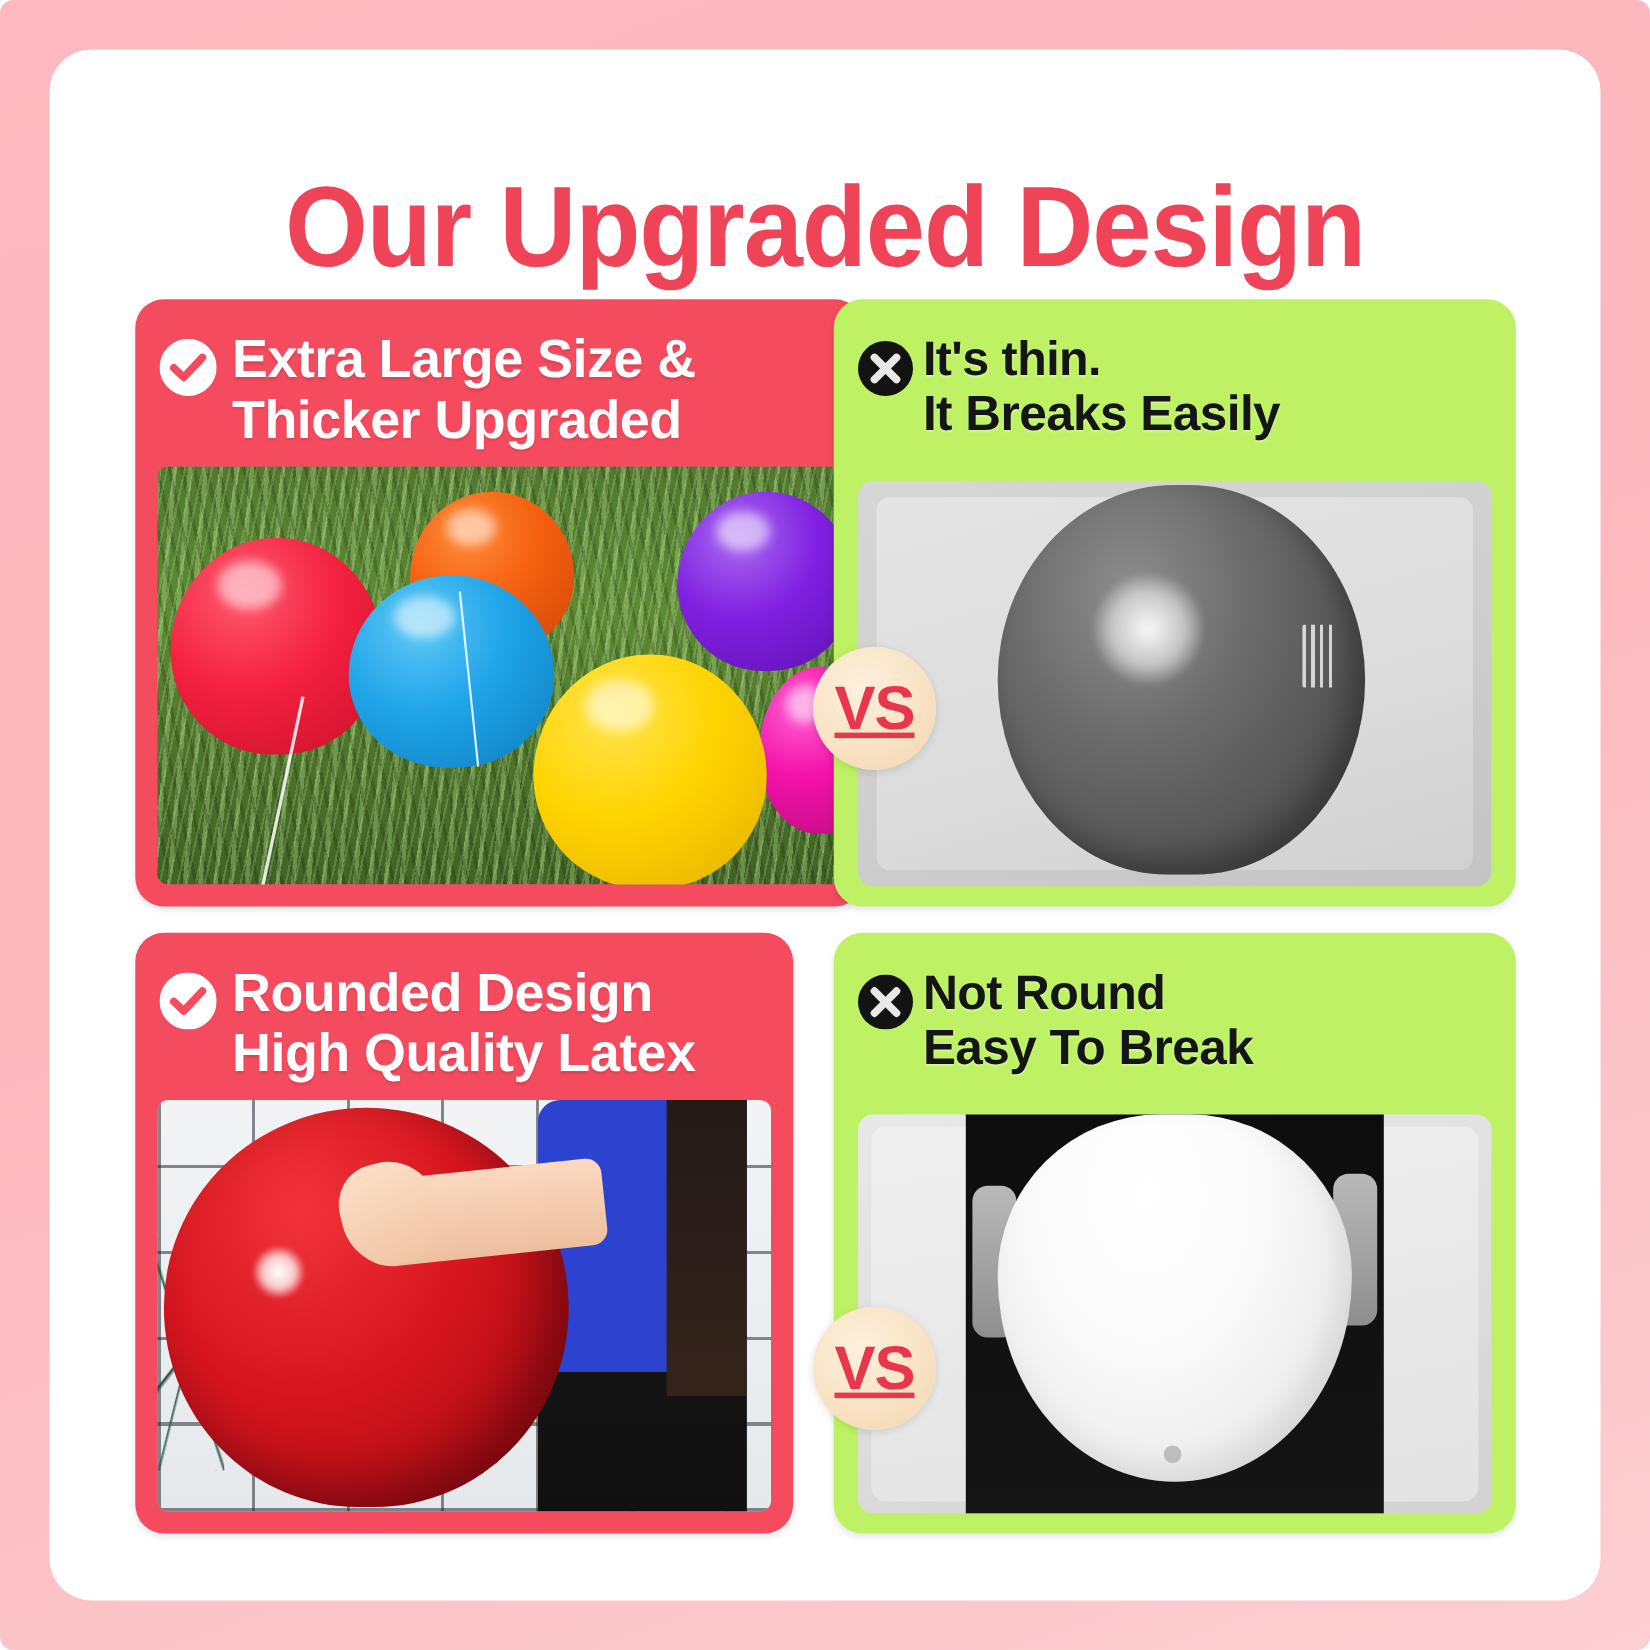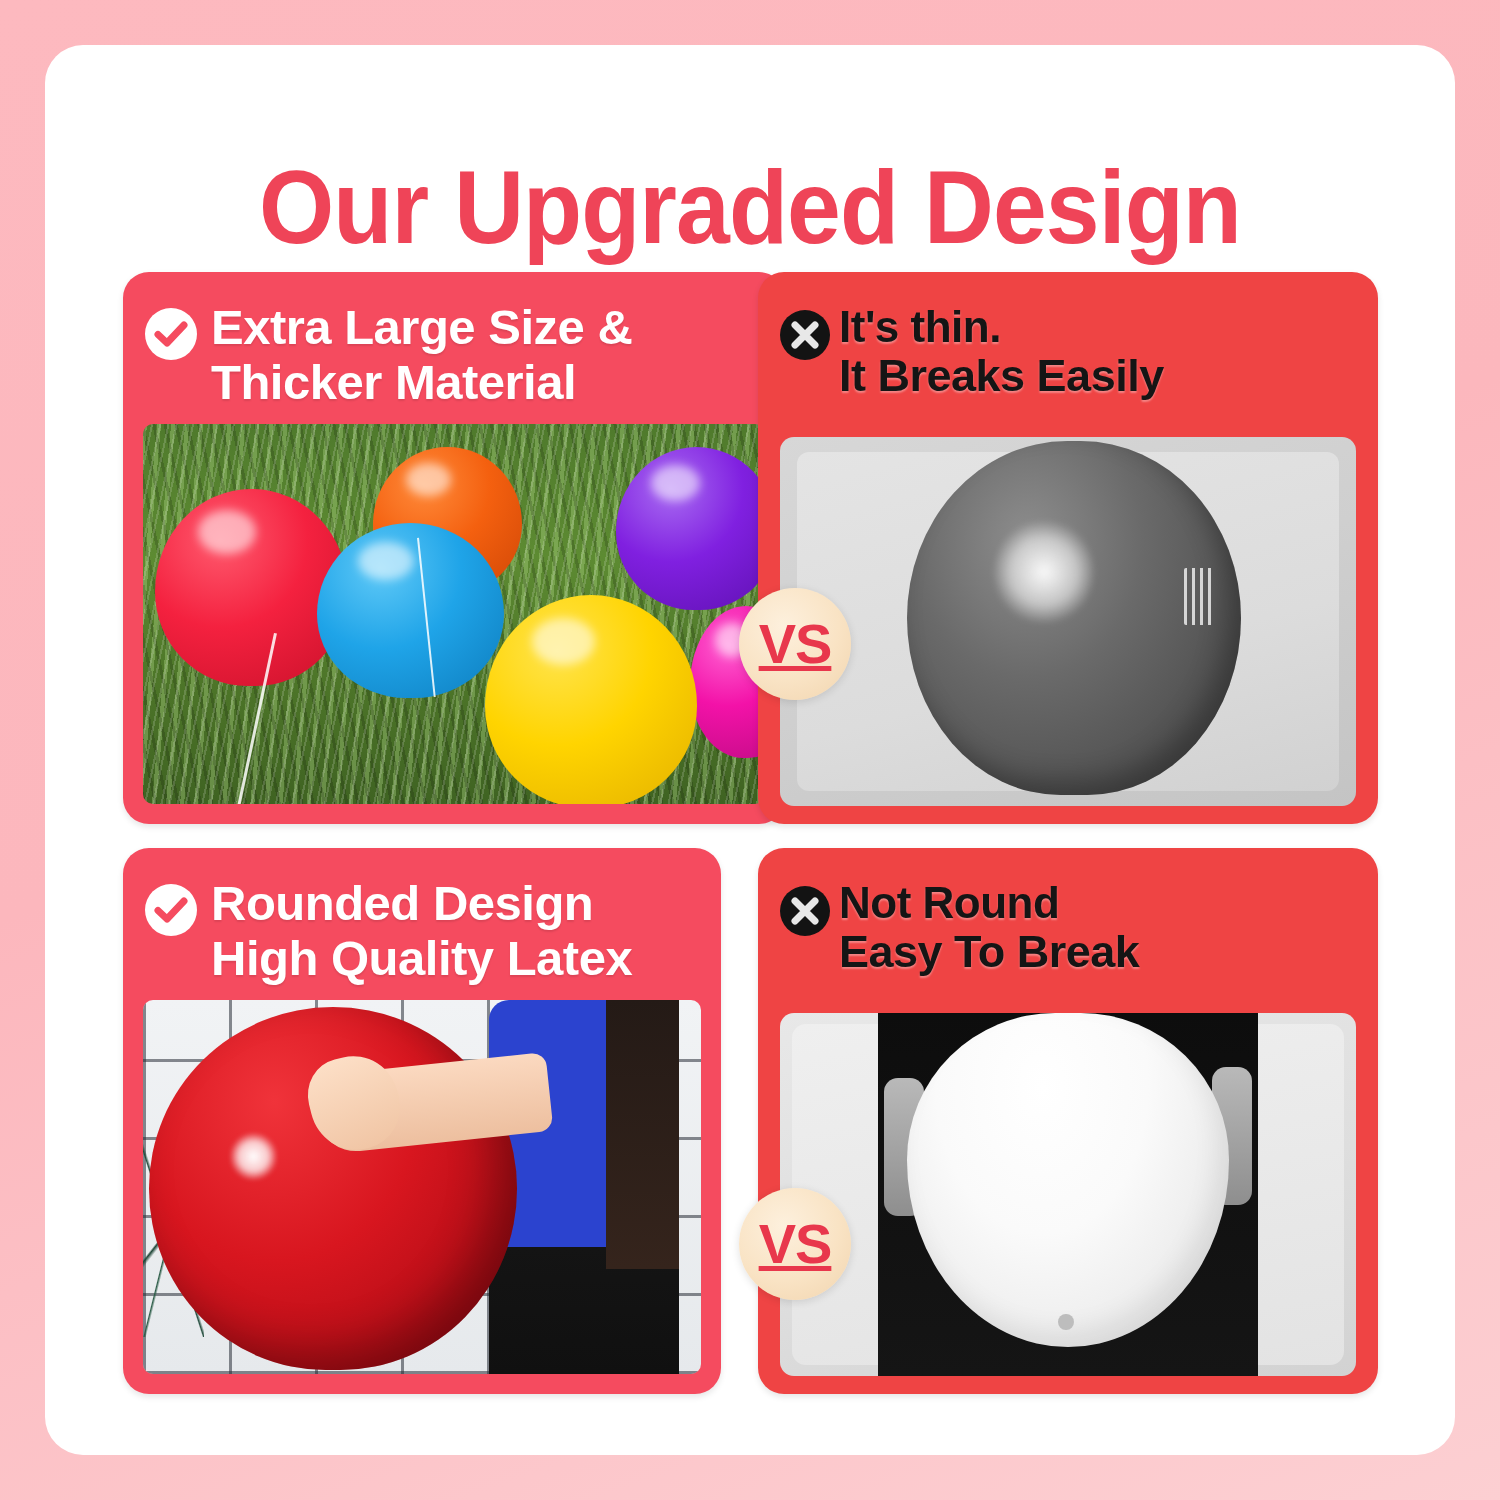--- a/index.html
+++ b/index.html
@@ -14,20 +14,21 @@
     overflow: hidden;
   }
 
   
   .frame {
     position: absolute;
     left: 0; top: 0;
     width: 1500px; height: 1500px;
     background: linear-gradient(160deg, #fdb9bf 0%, #fcb7bd 45%, #fccfd2 100%);
     box-sizing: border-box;
+    border-radius: 12px;
   }
   .card {
     position: absolute;
     left: 45px; top: 45px;
     width: 1410px; height: 1410px;
     background: #ffffff;
     border-radius: 38px;
     box-sizing: border-box;
     overflow: hidden;
   }
@@ -61,21 +62,21 @@
     position: absolute;
     border-radius: 26px;
     box-sizing: border-box;
     overflow: hidden;
   }
   .panel.good {
     background: #f54b5f;
     box-shadow: 0 3px 6px rgba(0,0,0,0.10);
   }
   .panel.bad {
-    background: #ef4444;
+    background: #bef264;
     box-shadow: 0 3px 6px rgba(0,0,0,0.10);
   }
 
   .p-tl { left: 78px;  top: 227px; width: 662px; height: 552px; }
   .p-tr { left: 713px; top: 227px; width: 620px; height: 552px; }
   .p-bl { left: 78px;  top: 803px; width: 598px; height: 546px; }
   .p-br { left: 713px; top: 803px; width: 620px; height: 546px; }
 
   
   .phead {
@@ -356,21 +357,21 @@
       <div class="panel good p-tl">
         <div class="phead">
           <span class="icon-wrap">
             <svg class="check-icon" viewBox="0 0 52 52" aria-hidden="true">
               <circle cx="26" cy="26" r="26" fill="#ffffff"></circle>
               <path d="M13 26.5 L22 35 L39 17" fill="none" stroke="#f54b5f" stroke-width="7" stroke-linecap="round" stroke-linejoin="round"></path>
             </svg>
           </span>
           <span class="phead-text">
             <span class="phead-line l1">Extra Large Size &amp;</span>
-            <span class="phead-line l2">Thicker Material</span>
+            <span class="phead-line l2">Thicker Upgraded</span>
           </span>
         </div>
         <div class="photo photo-good">
           <div class="grassfield"></div>
           <div class="balloon b-purple"></div>
           <div class="balloon b-orange"></div>
           <div class="balloon b-pink"></div>
           <div class="balloon b-red"></div>
           <div class="balloon b-blue"></div>
           <div class="balloon b-yellow"></div>

